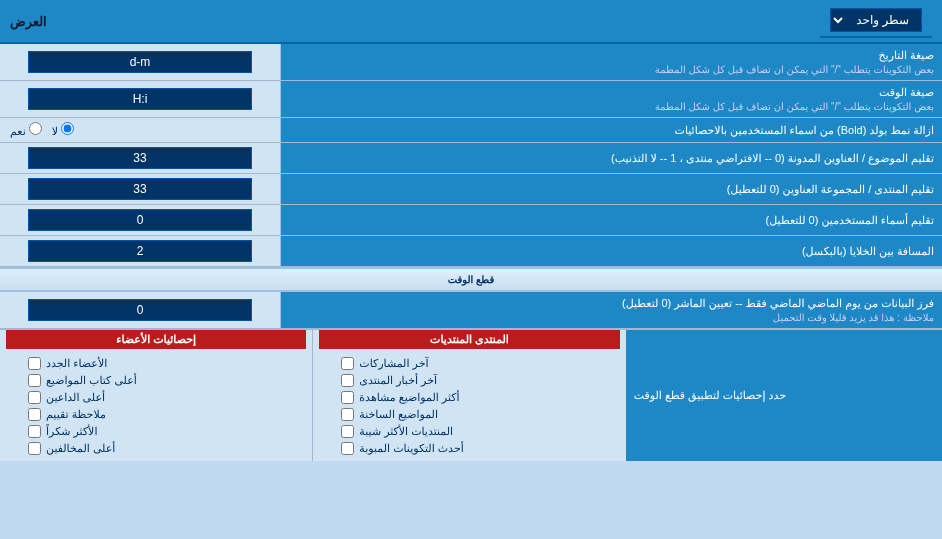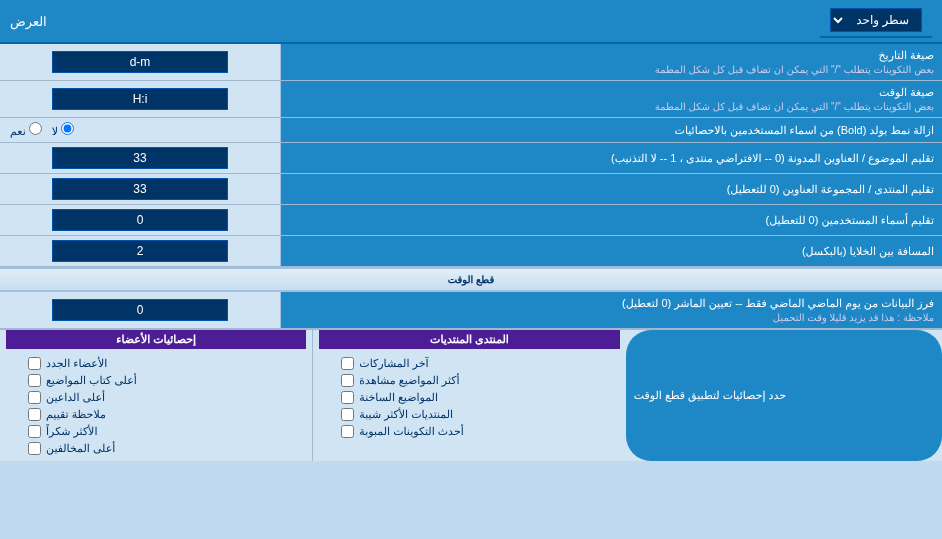--- a/index.html
+++ b/index.html
@@ -48,21 +48,21 @@
       display: flex;
       align-items: center;
       justify-content: center;
     }
 
     .input-field {
       background: #003366;
       color: white;
       border: 1px solid #0055aa;
       padding: 3px 4px;
-      width: 176px;
+      width: 224px;
       text-align: center;
       font-size: 12px;
       direction: ltr;
     }
 
     .select-field {
       background: #003366;
       color: white;
       border: 1px solid #0055aa;
       padding: 3px 8px;
@@ -99,21 +99,21 @@
     }
 
     .checkbox-col {
       flex: 1;
       display: flex;
       flex-direction: column;
       gap: 4px;
     }
 
     .checkbox-col-header {
-      background: #4c1d95;
+      background: #b91c1c;
       color: white;
       text-align: center;
       padding: 3px;
       font-size: 11px;
       font-weight: bold;
       margin-bottom: 4px;
     }
 
     .checkbox-item {
       display: flex;
@@ -131,35 +131,34 @@
 
     .limit-label-cell {
       flex: 1;
       background: #1e88c7;
       color: white;
       padding: 5px 8px;
       display: flex;
       align-items: center;
       justify-content: flex-end;
       font-size: 11px;
-      border-radius: 25px;
     }
 
     .main-header {
       background: #1e88c7;
       display: flex;
       justify-content: space-between;
       align-items: center;
       padding: 4px 10px;
       border-bottom: 2px solid #0066aa;
     }
 
     .main-header .title {
-      color: #ffffff;
-      font-weight: normal;
+      color: #0f172a;
+      font-weight: bold;
       font-size: 13px;
     }
 
     .main-header .select-wrap {
       display: flex;
       align-items: center;
       gap: 6px;
     }
   </style>
 </head>
@@ -274,20 +273,24 @@
       <div>حدد إحصائيات لتطبيق قطع الوقت</div>
     </div>
 
     <div class="checkbox-col" style="padding: 0 6px 6px 6px; border-left: 1px solid #a0b8d0;">
       <div class="checkbox-col-header">المنتدى المنتديات</div>
       <div class="checkbox-item">
         <span>آخر المشاركات</span>
         <input type="checkbox" style="">
       </div>
       <div class="checkbox-item">
+        <span>آخر أخبار المنتدى</span>
+        <input type="checkbox" style="">
+      </div>
+      <div class="checkbox-item">
         <span>أكثر المواضيع مشاهدة</span>
         <input type="checkbox" style="">
       </div>
       <div class="checkbox-item">
         <span>المواضيع الساخنة</span>
         <input type="checkbox" style="">
       </div>
       <div class="checkbox-item">
         <span>المنتديات الأكثر شيبة</span>
         <input type="checkbox" style="">

